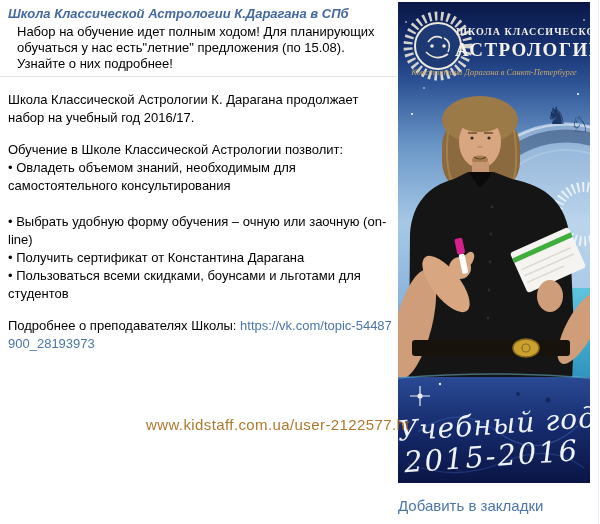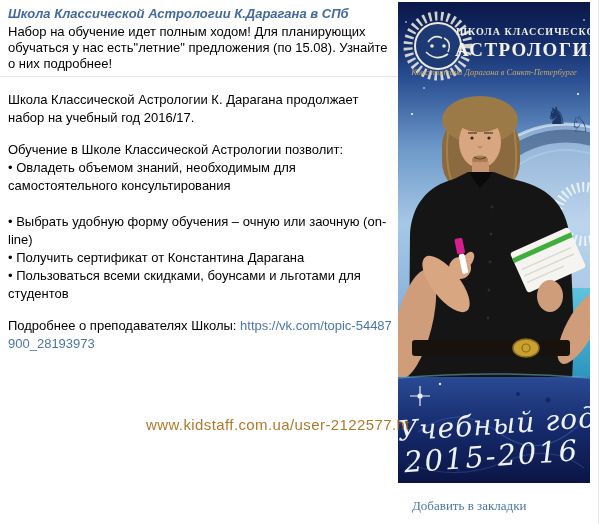--- a/index.html
+++ b/index.html
@@ -10,35 +10,35 @@
     color:#000;
   }
   .left-col{
     position:absolute;left:8px;top:6px;width:386px;
     font-size:13px;line-height:18px;
   }
   .listing-title{
     font-size:13px;line-height:16px;font-weight:700;color:#44699e;
     margin:0 0 2px;cursor:pointer;font-style:italic;
   }
-  .intro{margin:0 0 4px;line-height:16px;}
+  .intro{margin:0 9px 4px;line-height:16px;}
   .sep{
     border:0;border-top:1px solid #e2e2e6;
     margin:0 0 8px -8px;width:397px;height:0;
   }
   p{margin:14px 0 12px;}
   a{color:#4a76a8;text-decoration:none;cursor:pointer;}
   .break-link{word-break:break-all;}
   .photo{
     position:absolute;left:398px;top:2px;width:192px;height:481px;
     cursor:pointer;display:block;
   }
   .photo svg{display:block;}
   .bookmark{
-    position:absolute;left:412px;top:498px;font-size:13px;line-height:16px;font-family:Liberation Serif, serif;
+    position:absolute;left:398px;top:498px;font-size:15px;line-height:16px;
   }
   .watermark{
     position:absolute;left:146px;top:416px;z-index:6;
     font-size:15px;letter-spacing:.4px;white-space:nowrap;
     color:#a16207;opacity:.85;pointer-events:none;
   }
   .right-edge{
     position:absolute;right:1px;top:0;width:1px;height:524px;
     background:#ececf0;
   }

